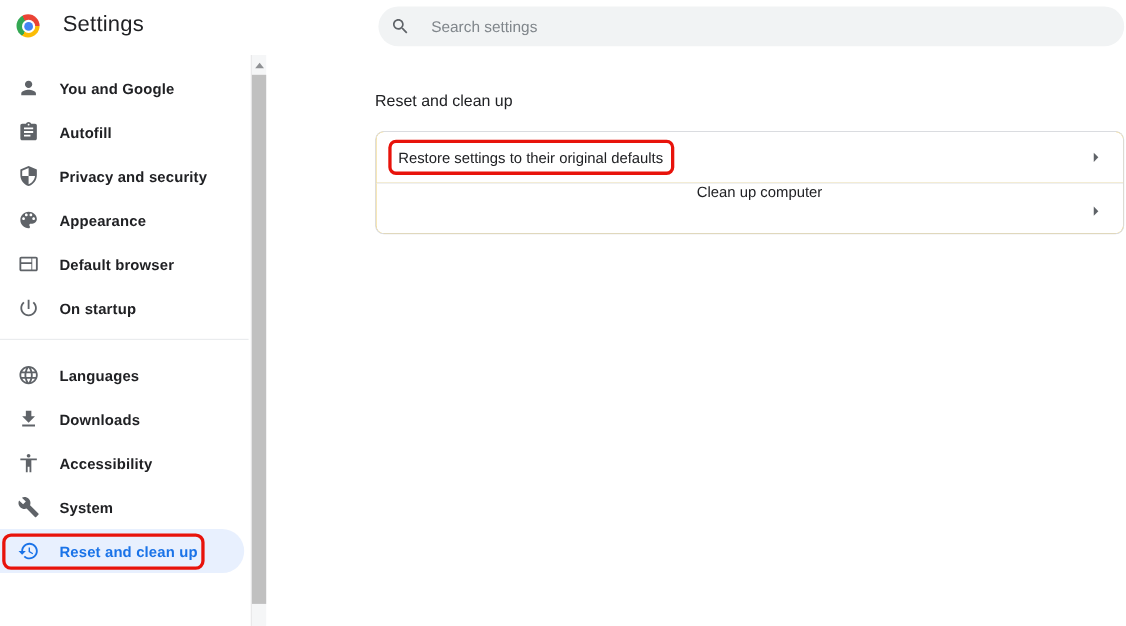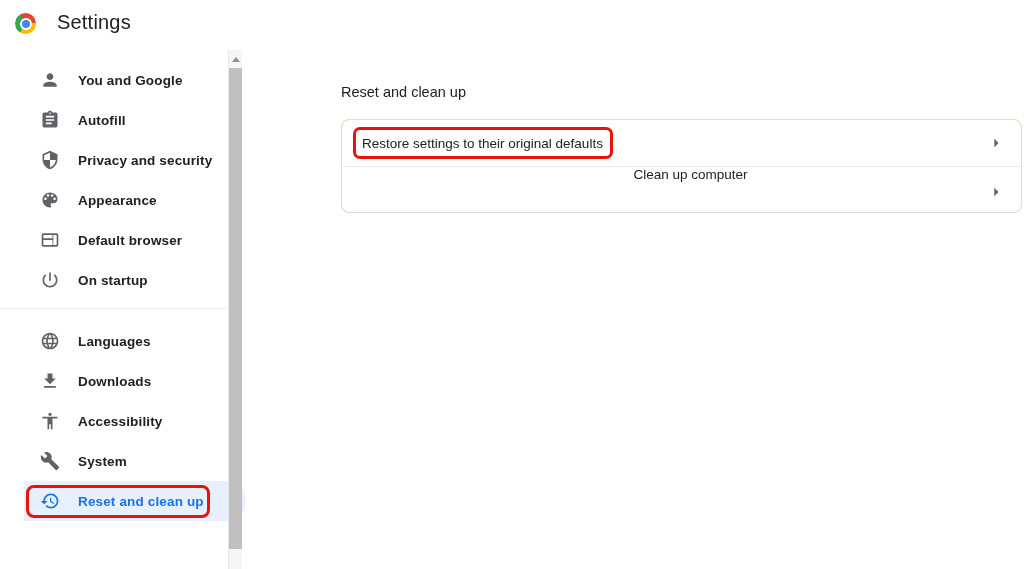--- a/index.html
+++ b/index.html
@@ -31,21 +31,21 @@
     width:100%;height:100%;border:none;outline:none;border-radius:18px;
     background:var(--search-bg);padding:0 16px 0 48px;font-size:14px;color:var(--text);
     font-family:"Liberation Sans", sans-serif;}
   .searchbar input::placeholder{color:var(--placeholder);}
   .search-glyph{position:absolute;left:11px;top:9px;width:18px;height:18px;color:var(--icon);pointer-events:none;}
   .search-glyph svg{width:18px;height:18px;fill:currentColor;display:block;}
 
   
   .nav{position:absolute;left:0;top:50px;width:226px;padding-top:10px;}
   .nav-item{height:40px;width:222px;display:flex;align-items:center;padding-left:16px;
-    cursor:pointer;position:relative;margin-left:24px;}
+    cursor:pointer;position:relative;}
   .nav-icon{width:20px;height:20px;color:var(--icon);margin-right:18px;flex:none;}
   .nav-icon svg{width:20px;height:20px;fill:currentColor;display:block;}
   .nav-label{font-size:13.5px;font-weight:600;letter-spacing:.15px;color:var(--text);white-space:nowrap;}
   .nav-item.selected{background:var(--selected-bg);border-radius:0 20px 20px 0;}
   .nav-item.selected .nav-icon,.nav-item.selected .nav-label{color:var(--blue);}
   .nav-divider{height:1px;background:var(--divider);margin:8px 0 12px 0;width:226px;}
 
   
   .ann{pointer-events:none;border:3px solid var(--red);border-radius:8px;}
   .ann-side{position:absolute;left:2px;top:4px;width:184px;height:33px;}
@@ -69,20 +69,28 @@
     border:3px solid var(--red);border-radius:7px;padding:0 7px 0 6px;}
   .chevron{margin-left:auto;margin-right:15px;width:20px;height:20px;color:#5f6368;flex:none;}
   .chevron svg{width:20px;height:20px;fill:currentColor;display:block;}
 </style>
 </head>
 <body>
 
 <div class="header">
   <div class="chrome-logo"></div>
   <div class="page-title">Settings</div>
+  <div class="searchbar">
+    <span class="search-glyph">
+        <svg viewBox="0 0 24 24">
+          <path d="M15.5 14h-.79l-.28-.27C15.41 12.59 16 11.11 16 9.5 16 5.91 13.09 3 9.5 3S3 5.91 3 9.5 5.91 16 9.5 16c1.61 0 3.09-.59 4.23-1.57l.27.28v.79l5 4.99L20.49 19l-4.99-5zm-6 0C7.01 14 5 11.99 5 9.5S7.01 5 9.5 5 14 7.01 14 9.5 11.99 14 9.5 14z"></path>
+        </svg>
+      </span>
+    <input type="text" placeholder="Search settings" style="">
+  </div>
 </div>
 
 <nav class="nav" id="nav-list">
     <div class="nav-item">
       <span class="nav-icon">
         <svg viewBox="0 0 24 24">
           <path d="M12 12c2.21 0 4-1.79 4-4s-1.79-4-4-4-4 1.79-4 4 1.79 4 4 4zm0 2c-2.67 0-8 1.34-8 4v2h16v-2c0-2.66-5.33-4-8-4z"></path>
         </svg>
       </span>
       <span class="nav-label">You and Google</span>

